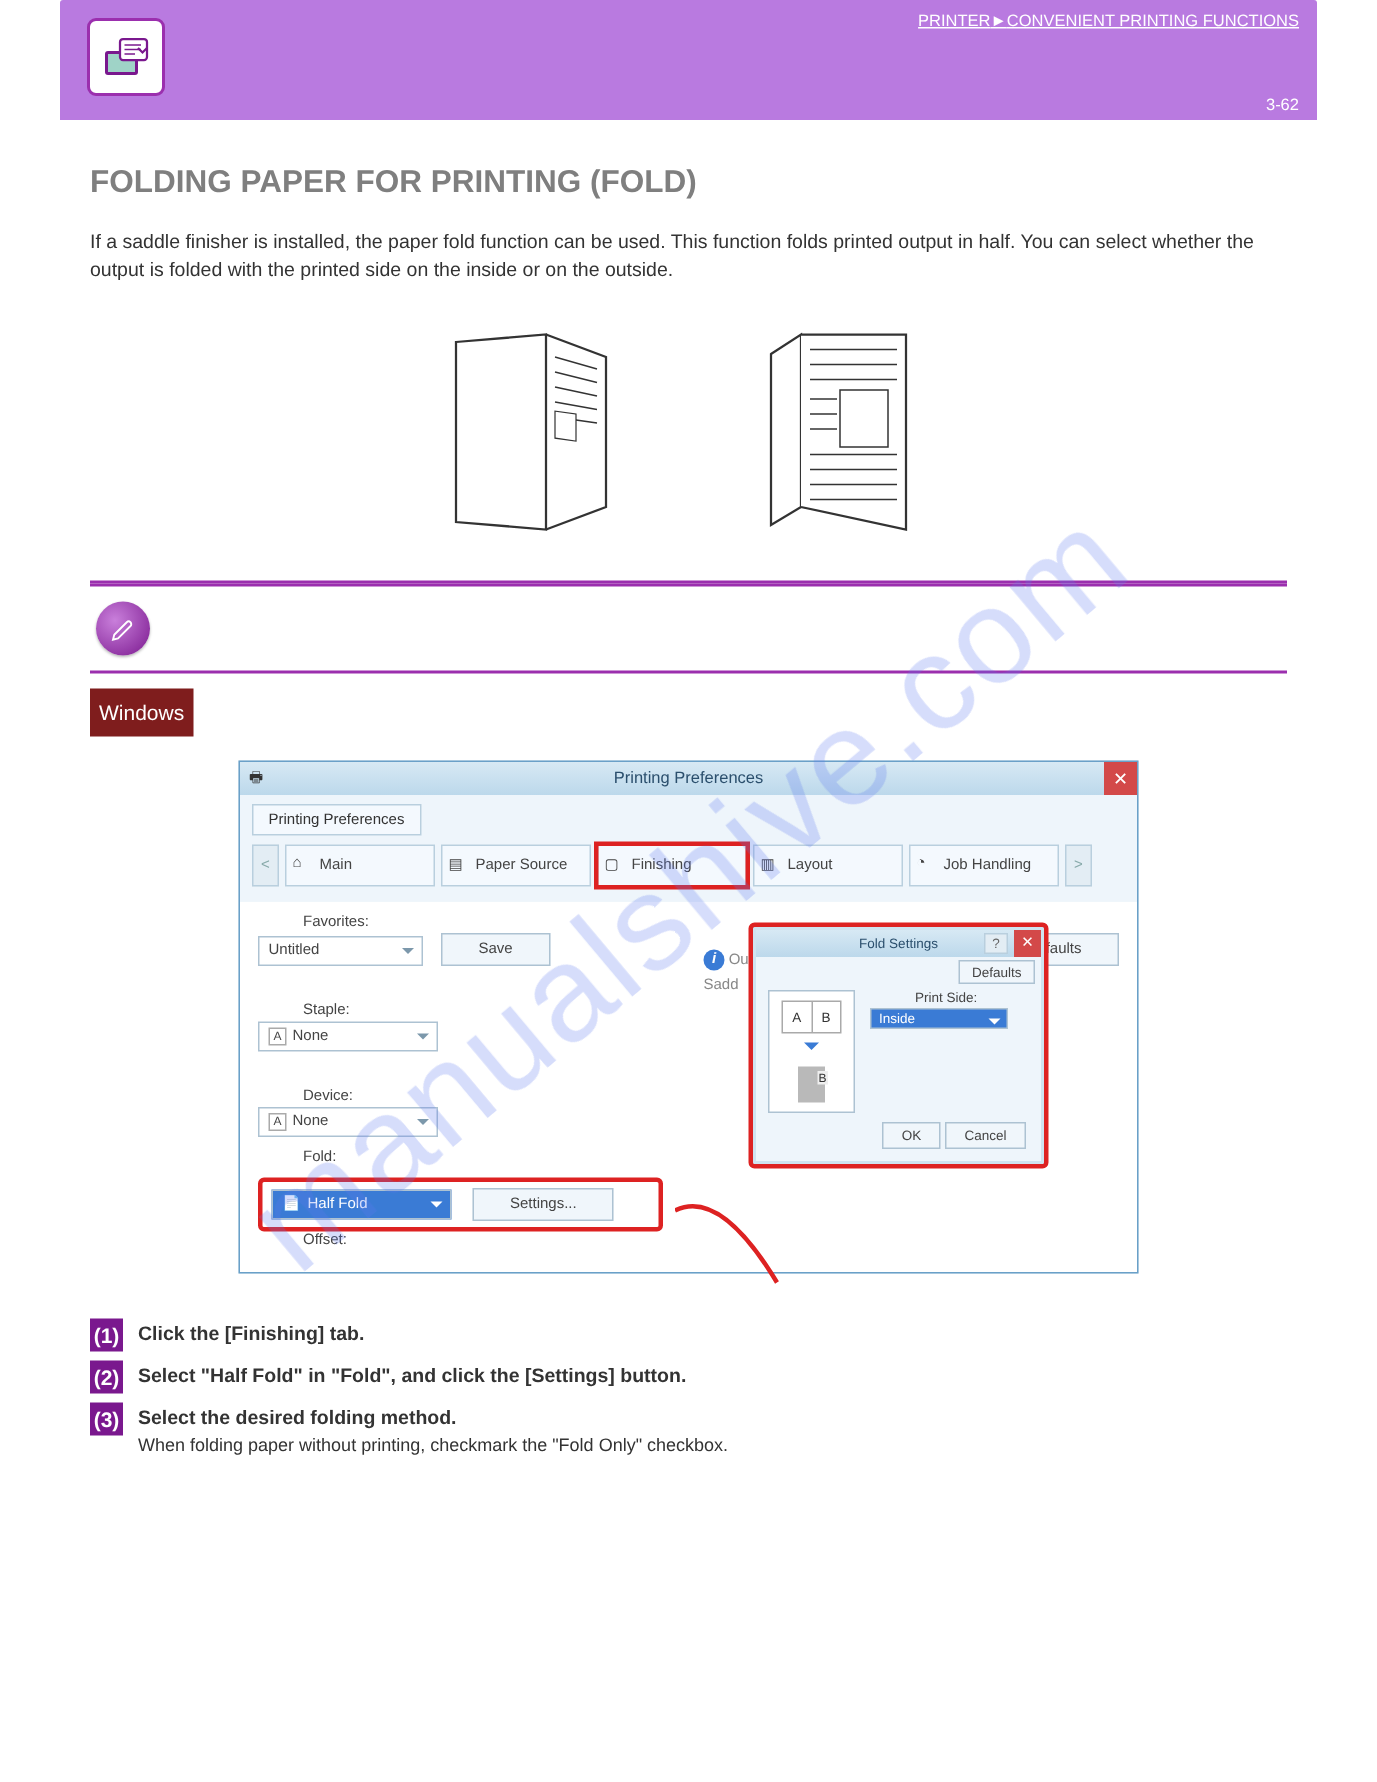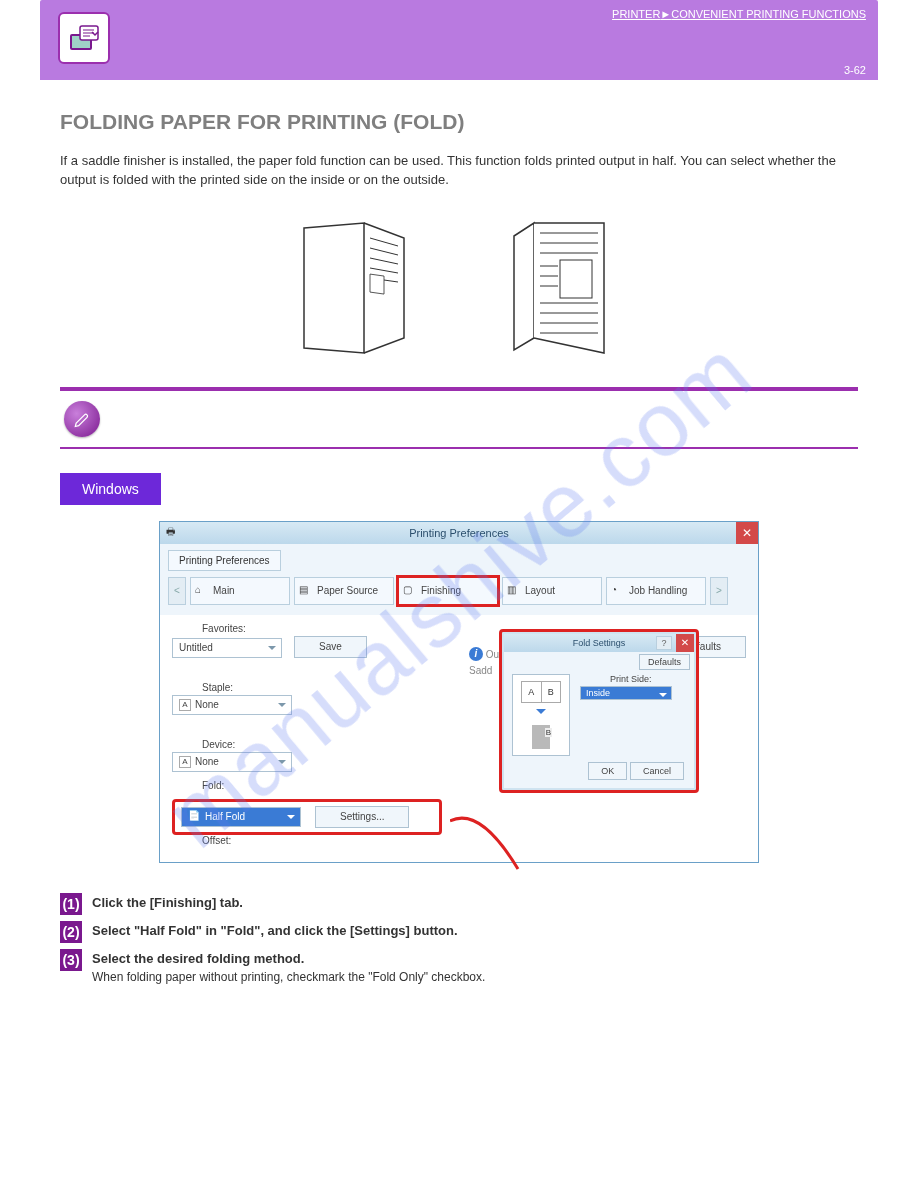--- a/index.html
+++ b/index.html
@@ -19,21 +19,21 @@
   .paper-icon svg { width: 130px; height: 140px; }
 
   hr.purple { border: none; border-top: 2px solid #9b2fae; margin: 0; }
 
   .noteblock { display: flex; align-items: flex-start; gap: 14px; padding: 10px 0 10px 4px; }
   .circle-icon { flex: 0 0 36px; width: 36px; height: 36px; border-radius: 50%; background: radial-gradient(circle at 35% 35%, #c97fdb, #7a188e); display: flex; align-items: center; justify-content: center; box-shadow: 0 1px 2px rgba(0,0,0,.3); }
   .circle-icon svg { width: 20px; height: 20px; }
   .noteblock .msg { font-size: 12px; line-height: 1.4; padding-top: 6px; }
   .noteblock .msg .link { color: #1a3fe0; text-decoration: underline; }
 
-  .os-tab { display: inline-block; background: #6d28d9; color: #fff; padding: 8px 22px; font-size: 14px; margin-top: 24px; }
+  .os-tab { display: inline-block; background: #7f1d1d; color: #fff; padding: 8px 6px; font-size: 14px; margin-top: 10px; }
 
   
   .screenshot { width: 600px; margin: 16px auto 30px auto; position: relative; font-size: 10px; }
   .win-frame { border: 1px solid #6aa0c8; background: #cfe3f0; }
   .titlebar { height: 22px; background: linear-gradient(#d7e9f4,#bcd8eb); display:flex; align-items:center; position: relative; }
   .titlebar .title { position:absolute; left:50%; transform:translateX(-50%); font-size:11px; color:#2b4f6d; }
   .titlebar .close-x { position:absolute; right:0; top:0; width:22px; height:22px; background:#d34949; color:#fff; text-align:center; line-height:22px; font-size:12px; }
   .ribbon-area { background:#eef5fb; padding: 6px 8px 10px 8px; }
   .pptab { display:inline-block; padding:4px 10px; background:#f4f9fe; border:1px solid #b9cfde; font-size:10px; }
   .toolbar { display:flex; gap:4px; margin-top:6px; align-items:center; }

